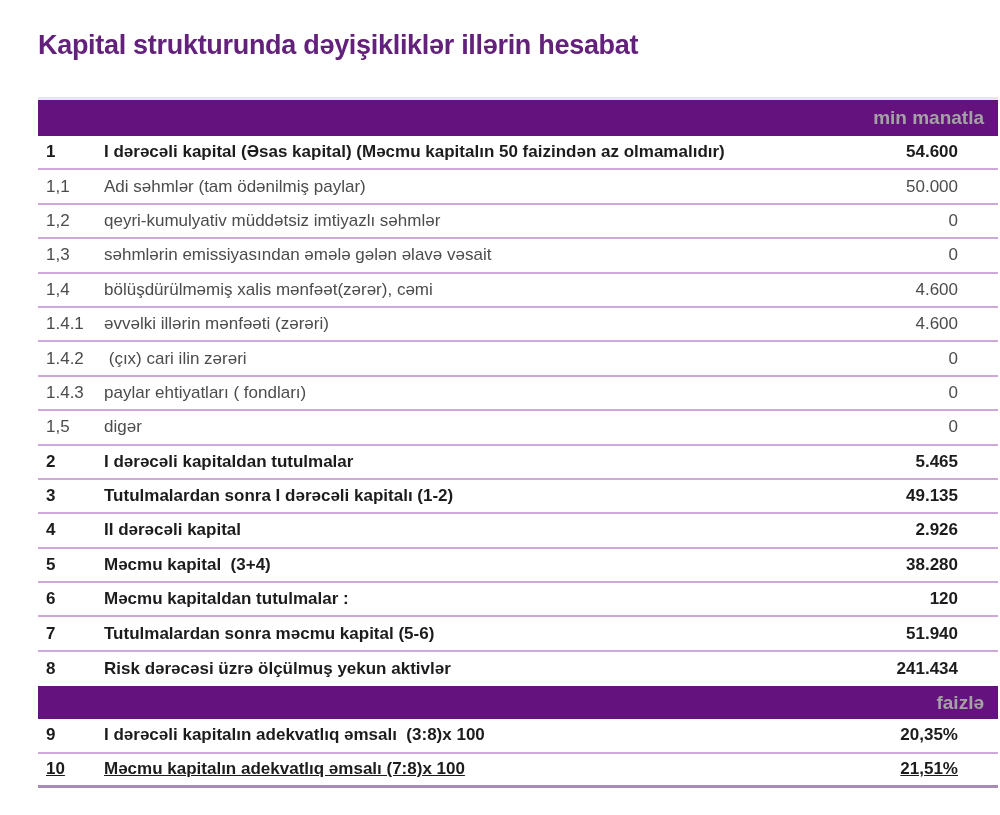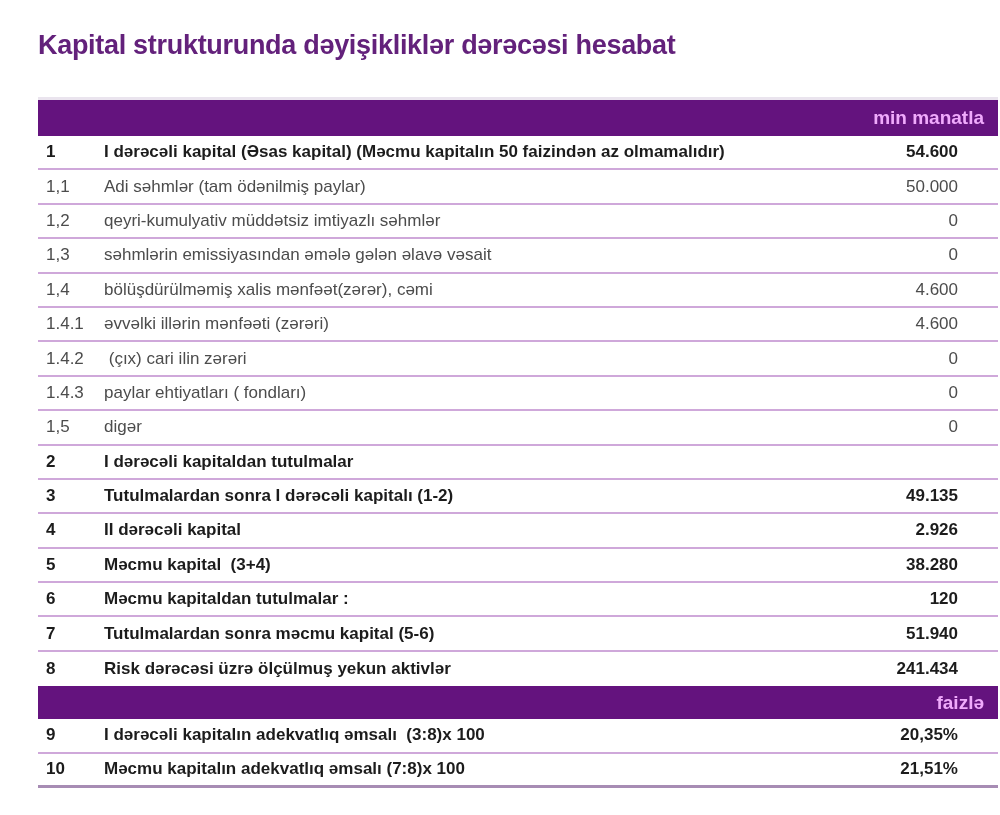--- a/index.html
+++ b/index.html
@@ -20,44 +20,44 @@
   .page-title{
     position:absolute;left:38px;top:30px;
     font-size:27px;font-weight:700;color:var(--title);
     letter-spacing:-0.3px;
   }
   .capital-table{
     position:absolute;left:38px;top:97px;width:960px;
     border-top:3px solid #eae4ee;
   }
   .bar{
-    background:var(--accent);color:#f0abfc;
+    background:var(--accent);color:#a3a3a3;
     display:flex;align-items:center;justify-content:flex-end;
     font-weight:700;font-size:19px;
     padding-right:14px;
   }
   .bar.unit{height:36px;}
   .bar.percent{height:33px;}
   .row{
     display:flex;align-items:center;
     height:34.4px;
     border-bottom:2px solid var(--separator);
     font-size:17px;color:var(--text);
   }
   .row.bold{font-weight:700;color:var(--text-bold);}
   .row .no{width:66px;padding-left:8px;flex:0 0 auto;white-space:pre;}
   .row .label{flex:1 1 auto;white-space:pre;overflow:hidden;}
   .row .value{flex:0 0 auto;width:190px;text-align:right;padding-right:40px;white-space:pre;}
   #rows-main .row:last-child{border-bottom:none;}
-  #rows-percent .row:last-child{border-bottom:3px solid var(--final-border);}
+  #rows-percent .row:last-child{border-bottom:3px solid var(--final-border);text-decoration:underline;}
 </style>
 </head>
 <body>
 
-<h1 class="page-title">Kapital strukturunda dəyişikliklər dərəcəsi hesabat</h1>
+<h1 class="page-title">Kapital strukturunda dəyişikliklər illərin hesabat</h1>
 
 <div class="capital-table">
   <div class="bar unit">
     <span>min manatla</span>
   </div>
   <div id="rows-main">
       <div class="row bold">
     <span class="no">1</span>
     <span class="label">I dərəcəli kapital (Əsas kapital) (Məcmu kapitalın 50 faizindən az olmamalıdır)</span>
     <span class="value">54.600</span>
@@ -98,20 +98,21 @@
     <span class="value">0</span>
   </div>
       <div class="row">
     <span class="no">1,5</span>
     <span class="label">digər</span>
     <span class="value">0</span>
   </div>
       <div class="row bold">
     <span class="no">2</span>
     <span class="label">I dərəcəli kapitaldan tutulmalar</span>
+    <span class="value">5.465</span>
   </div>
       <div class="row bold">
     <span class="no">3</span>
     <span class="label">Tutulmalardan sonra I dərəcəli kapitalı (1-2)</span>
     <span class="value">49.135</span>
   </div>
       <div class="row bold">
     <span class="no">4</span>
     <span class="label">II dərəcəli kapital</span>
     <span class="value">2.926</span>

